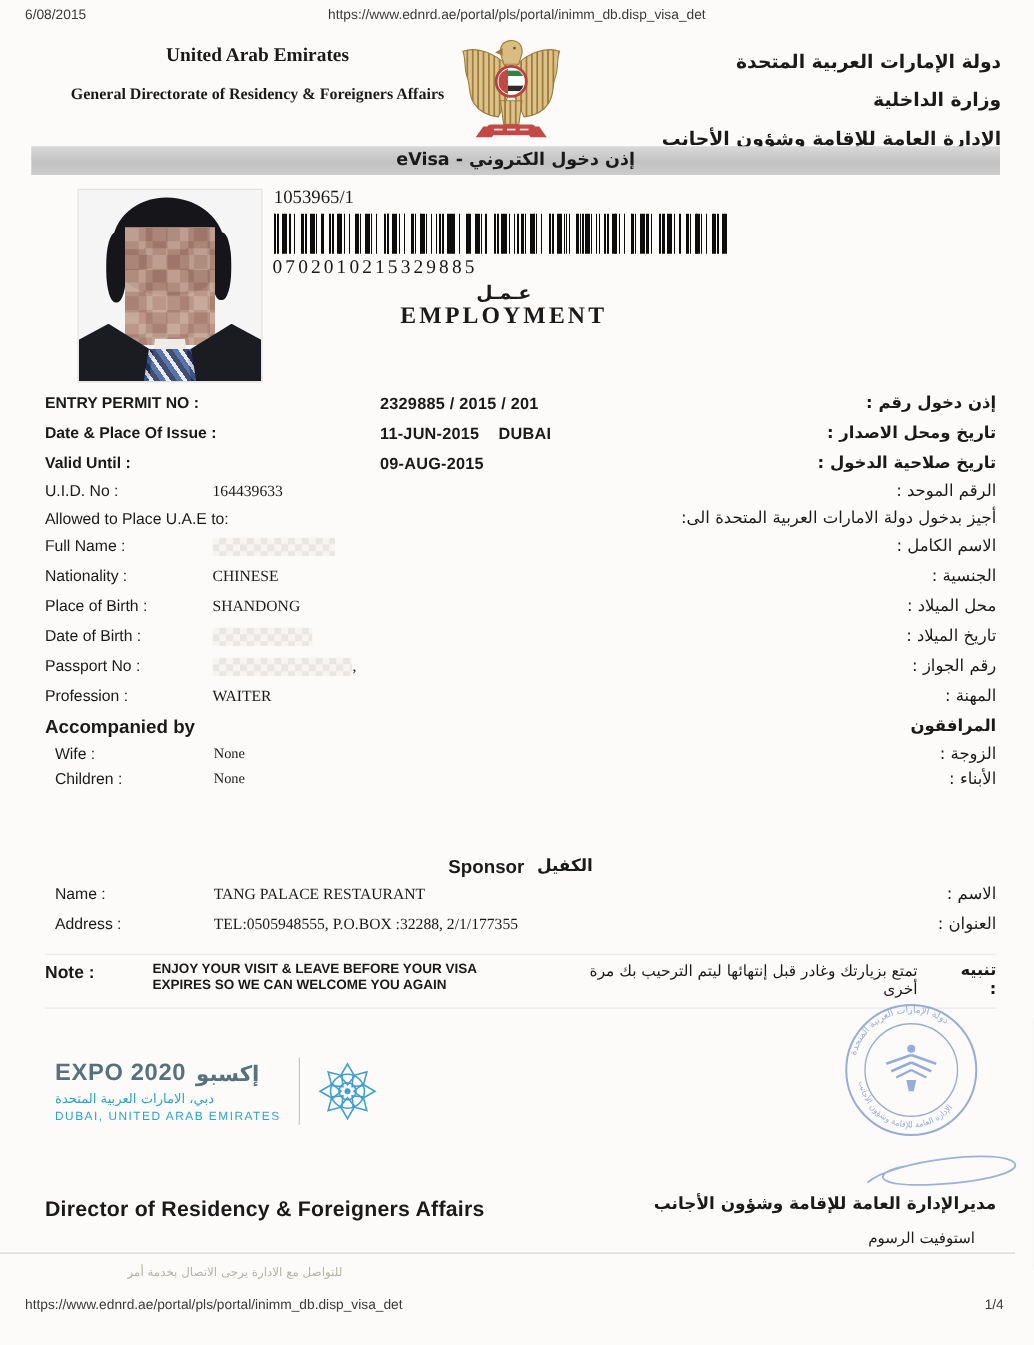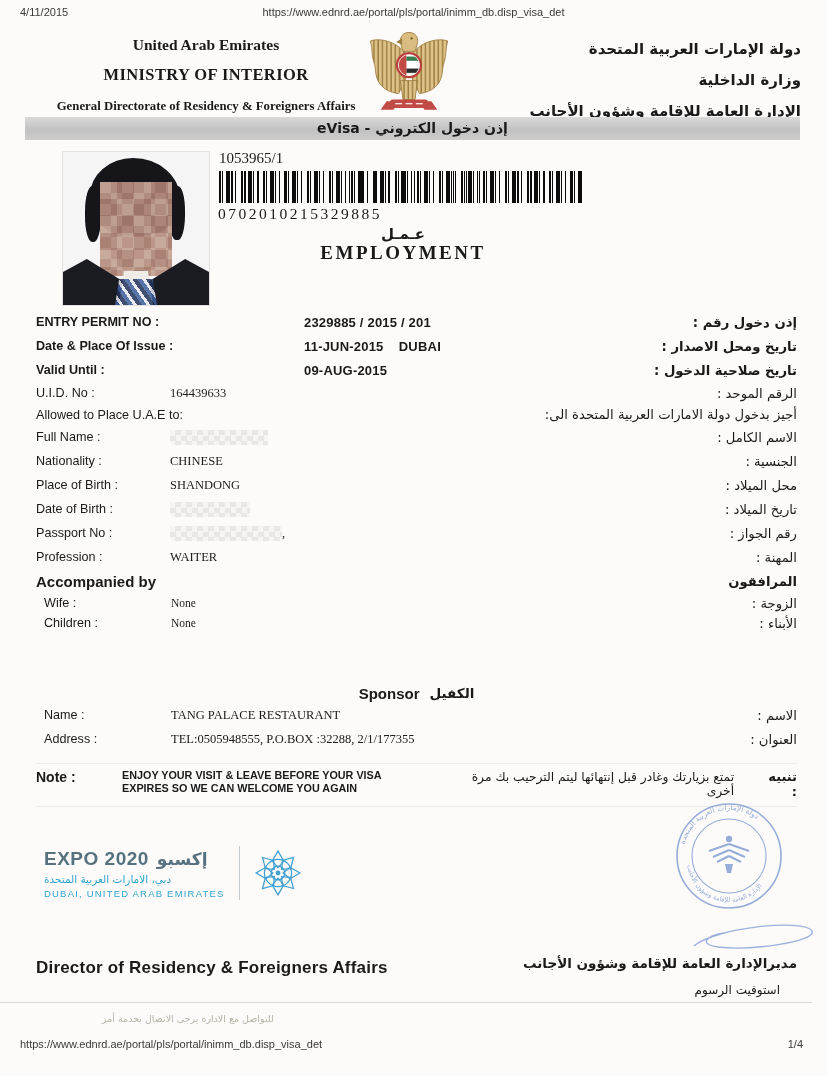--- a/index.html
+++ b/index.html
@@ -79,21 +79,21 @@
      border-top:1px solid #ececea;border-bottom:1px solid #ececea;padding:5px 0 7px;}
   #note-label{font-size:14px;font-weight:bold;width:62px;flex:none;}
   #note-en{margin-left:24px;width:345px;flex:none;}
   #note-en div{font-size:10.8px;font-weight:bold;line-height:13px;}
   #note-ar{margin-left:auto;display:flex;direction:rtl;gap:28px;align-items:flex-start;}
   #note-ar .lbl{font-size:13px;font-weight:bold;}
   #note-ar .txt{font-size:12.3px;margin-top:1px;}
   
   #expo{left:44px;top:846px;display:flex;align-items:center;gap:14px;}
   #expo .txt{text-align:left;}
-  #expo .t1{font-size:19px;font-weight:600;letter-spacing:.5px;color:#56727f;display:flex;gap:8px;align-items:center;}
+  #expo .t1{font-size:19px;font-weight:600;letter-spacing:.5px;color:#56727f;display:flex;gap:8px;align-items:flex-end;}
   #expo .t1 .arw{font-size:17px;color:#56727f;}
   #expo .t2{font-size:10.5px;color:#2fa3cd;margin-top:3px;direction:rtl;text-align:left;}
   #expo .t3{font-size:9.5px;color:#2fa3cd;letter-spacing:1.2px;margin-top:3px;}
   #expo .div{width:1px;height:54px;background:#c3c9cc;}
   
   #stamp{left:666px;top:794px;}
   #signature{left:686px;top:916px;}
   
   #director-en{left:36px;top:958px;font-size:17px;font-weight:bold;letter-spacing:.2px;}
   #director-ar{right:30px;top:955px;font-size:13.5px;font-weight:bold;direction:rtl;}
@@ -101,26 +101,25 @@
   #rule{left:0;top:1002px;width:812px;height:1px;background:#d8d8d6;}
   #contact{left:102px;top:1013px;font-size:9.5px;color:#b5b4a6;direction:rtl;}
   #foot-url{left:20px;top:1038px;font-size:11px;color:#3a3a3a;}
   #foot-page{right:24px;top:1038px;font-size:11px;color:#3a3a3a;}
 </style>
 </head>
 <body>
 
 <div id="page">
 
-  <div class="abs ph" id="ph-date">4/11/2015</div>
+  <div class="abs ph" id="ph-date">6/08/2015</div>
   <div class="abs ph" id="ph-url">https://www.ednrd.ae/portal/pls/portal/inimm_db.disp_visa_det</div>
 
   <div class="abs" id="m-en">
     <div class="l1">United Arab Emirates</div>
-    <div class="l2">MINISTRY OF INTERIOR</div>
     <div class="l3">General Directorate of Residency &amp; Foreigners Affairs</div>
   </div>
 
   <div class="abs" id="emblem">
     <svg width="86" height="92" viewBox="0 0 100 104">
       <defs>
         <pattern id="fe" width="5" height="8" patternUnits="userSpaceOnUse">
           <rect width="5" height="8" fill="#dcc289"></rect>
           <rect x="3.4" width="1.6" height="8" fill="#9c7b3c"></rect>
         </pattern>

